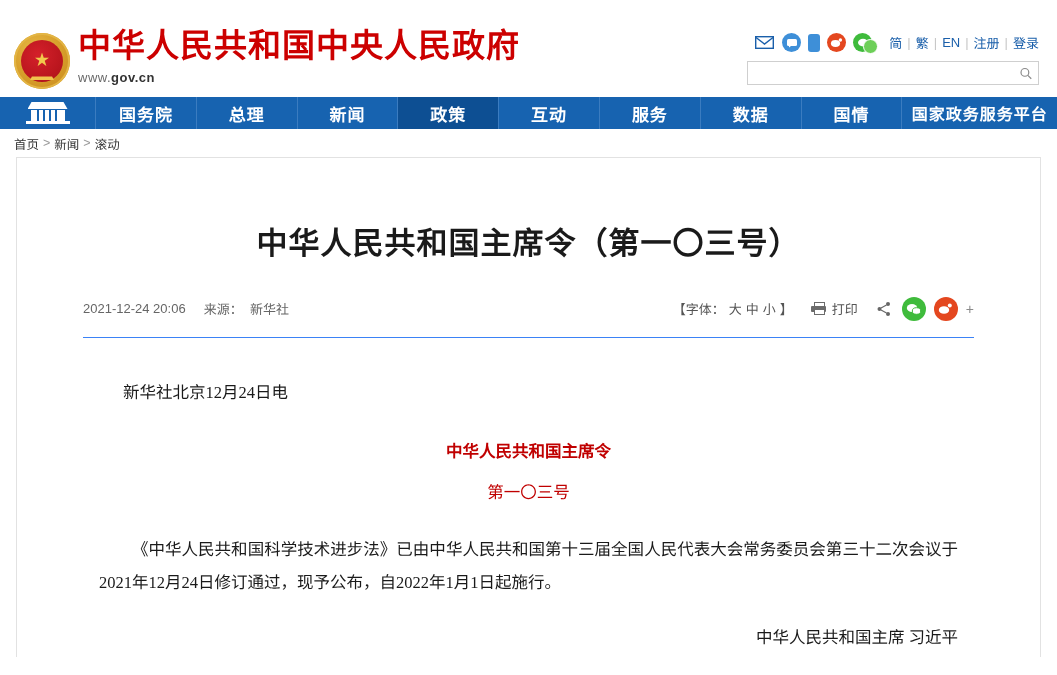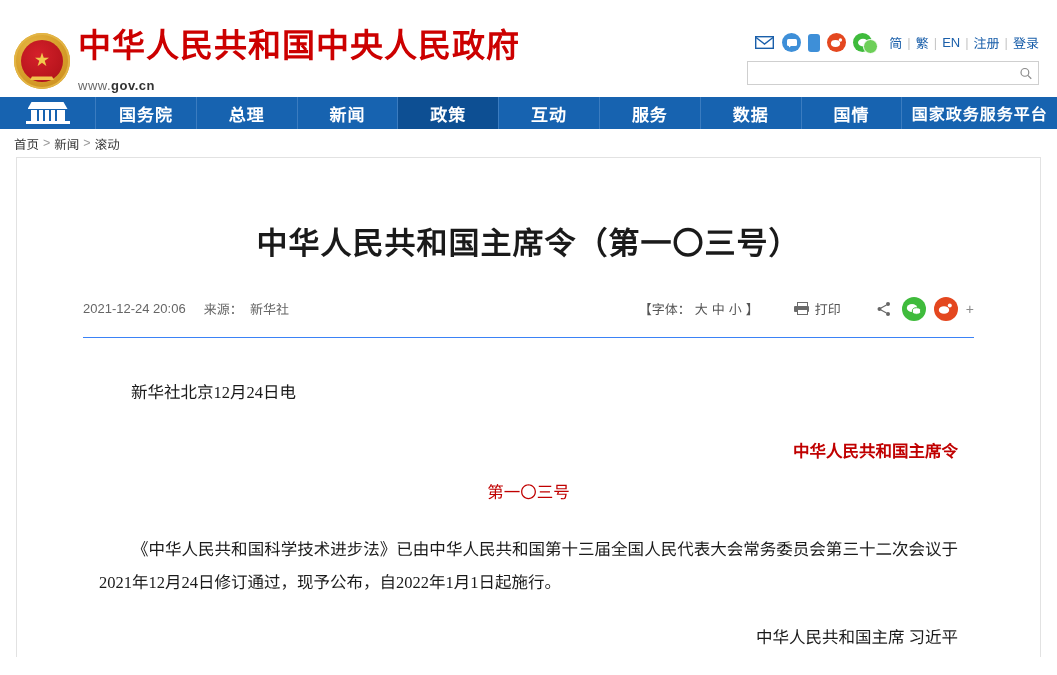--- a/index.html
+++ b/index.html
@@ -72,21 +72,21 @@
     font-size: 33px;
     color: #cc0000;
     letter-spacing: 1px;
     line-height: 40px;
     white-space: nowrap;
   }
   .site-title .domain {
     font-size: 13px;
     color: #6a6a6a;
     letter-spacing: .5px;
-    margin-top: 12px;
+    margin-top: 4px;
   }
   .site-title .domain b { color: #333333; }
 
   .top-right {
     position: absolute;
     right: 18px;
     top: 33px;
     display: flex;
     align-items: center;
     gap: 7px;
@@ -242,21 +242,21 @@
     font-size: 13px;
     color: #666;
     padding-bottom: 16px;
     border-bottom: 1px solid #3b82f6;
   }
   .meta-left { display: flex; align-items: center; gap: 18px; white-space: nowrap; }
   .meta-right {
     margin-left: auto;
     display: flex;
     align-items: center;
-    gap: 33px;
+    gap: 16px;
     white-space: nowrap;
   }
   .fontsize { color: #555; }
   .fontsize span { margin: 0 2px; cursor: pointer; }
   .print { display: flex; align-items: center; gap: 6px; color: #555; cursor: pointer; }
   .printer {
     width: 15px; height: 13px; position: relative; display: inline-block;
   }
   .printer .top { position:absolute; left:3px; top:0; width:9px; height:4px; border:1.4px solid #6b6b6b; border-bottom:none; }
   .printer .mid { position:absolute; left:0; top:4px; width:15px; height:6px; background:#6b6b6b; border-radius:1px; }
@@ -274,23 +274,23 @@
   .share-plus { color: #8a8a8a; font-size: 14px; }
 
   .body-wrap {
     margin: 0 82px;
     padding-top: 38px;
     font-family: "Liberation Serif", serif;
     font-size: 16.5px;
     color: #1a1a1a;
     line-height: 2.0;
   }
-  .dateline { margin-left: 32px; }
+  .dateline { margin-left: 24px; }
   .decree-title {
-    text-align: right;
+    text-align: center;
     color: #c00000;
     font-weight: bold;
     margin-top: 26px;
     font-size: 16.5px;
   }
   .decree-no {
     text-align: center;
     color: #c00000;
     margin-top: 8px;
     font-size: 16.5px;

